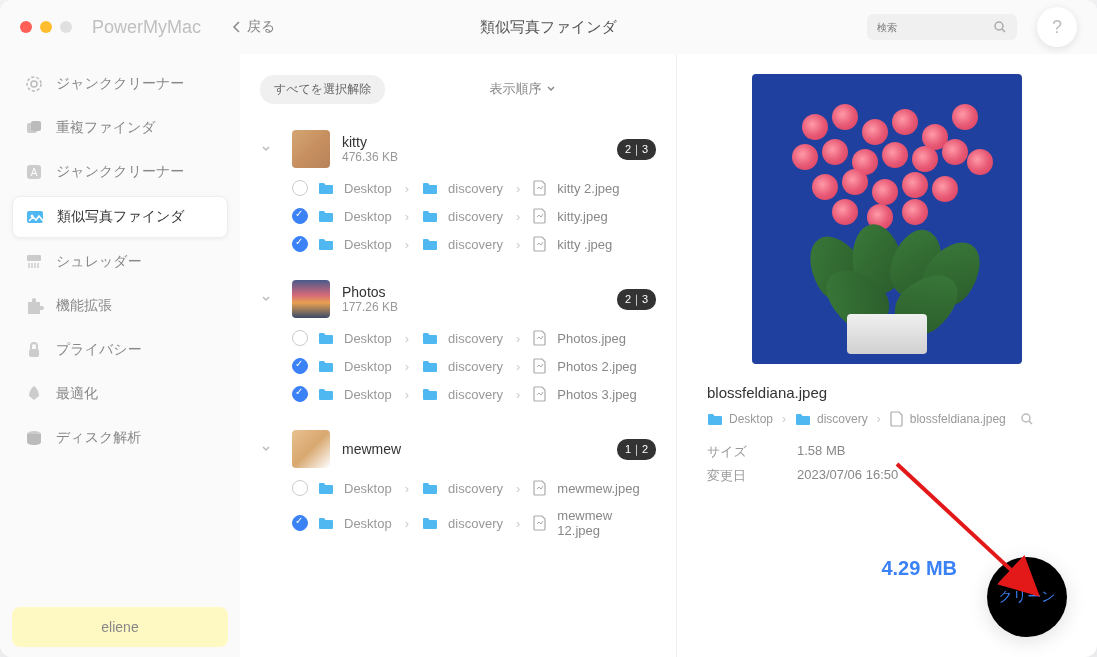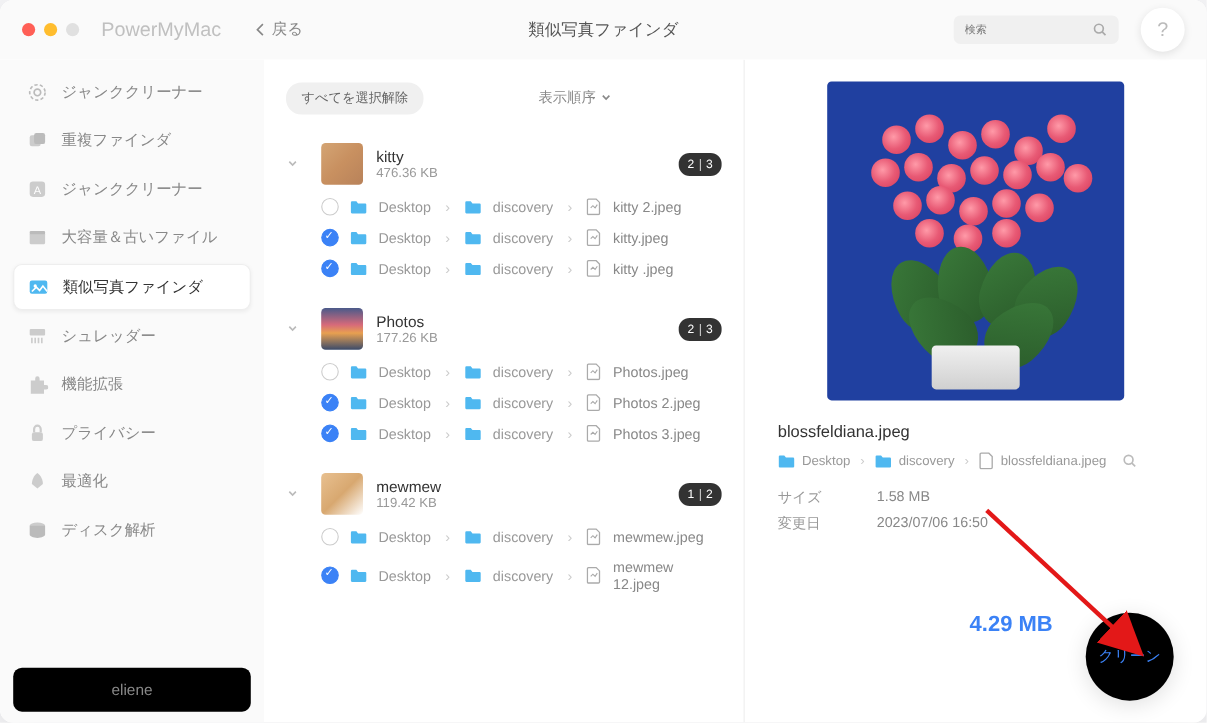--- a/index.html
+++ b/index.html
@@ -16,21 +16,21 @@
 .page-title { position: absolute; left: 50%; transform: translateX(-50%); color: #555; font-size: 15px; }
 .search-box { margin-left: auto; display: flex; align-items: center; background: #f0f0f0; border-radius: 6px; padding: 6px 10px; width: 150px; }
 .search-box input { border: none; background: transparent; outline: none; font-size: 10px; color: #1d4ed8; width: 100%; }
 .search-box .si { color: #aaa; }
 .help-btn { width: 40px; height: 40px; border-radius: 50%; background: #fff; box-shadow: 0 2px 8px rgba(0,0,0,0.1); display: flex; align-items: center; justify-content: center; color: #bbb; font-size: 18px; margin-left: 20px; cursor: pointer; }
 .body { flex: 1; display: flex; overflow: hidden; }
 .sidebar { width: 240px; background: #fafafa; padding: 10px 12px; display: flex; flex-direction: column; }
 .nav-item { display: flex; align-items: center; gap: 12px; padding: 10px 12px; border-radius: 8px; color: #888; font-size: 14px; cursor: pointer; margin-bottom: 4px; }
 .nav-item.active { background: #fff; color: #333; box-shadow: 0 1px 4px rgba(0,0,0,0.06); border: 1px solid #eee; }
 .nav-item .ni { width: 20px; height: 20px; display: flex; align-items: center; justify-content: center; flex-shrink: 0; }
-.user-badge { margin-top: auto; background: #000000; border-radius: 8px; padding: 12px; text-align: center; color: #888; font-size: 14px; }
+.user-badge { margin-top: auto; background: #fef9c3; border-radius: 8px; padding: 12px; text-align: center; color: #888; font-size: 14px; }
 .main { flex: 1; display: flex; overflow: hidden; }
 .list-pane { flex: 1; padding: 10px 20px; overflow-y: auto; border-right: 1px solid #eee; }
 .list-header { display: flex; align-items: center; gap: 4px; margin-bottom: 10px; }
 .deselect-btn { background: #f0f0f0; border: none; border-radius: 14px; padding: 6px 14px; font-size: 12px; color: #666; cursor: pointer; }
 .sort-btn { margin: 16px auto; color: #888; font-size: 13px; cursor: pointer; display: flex; align-items: center; gap: 4px; }
 .group { margin-bottom: 16px; }
 .group-head { display: flex; align-items: center; gap: 12px; padding: 6px 0; }
 .chev { color: #bbb; cursor: pointer; width: 20px; text-align: center; }
 .thumb { width: 38px; height: 38px; border-radius: 4px; flex-shrink: 0; }
 .thumb.cat1 { background: linear-gradient(135deg, #d4a574 0%, #c89060 50%, #b8825a 100%); }
@@ -118,29 +118,20 @@
       </div>
       <div class="nav-item">
         <span class="ni">
             <svg width="20" height="20" viewBox="0 0 20 20">
               <rect x="3" y="3" width="14" height="14" rx="3" fill="#ccc"></rect>
               <text x="10" y="14" text-anchor="middle" fill="#fff" font-size="10">A</text>
             </svg>
           </span>
         <span>ジャンククリーナー</span>
       </div>
-      <div class="nav-item">
-        <span class="ni">
-            <svg width="20" height="20" viewBox="0 0 20 20">
-              <rect x="3" y="6" width="14" height="10" rx="1" fill="#ccc"></rect>
-              <rect x="3" y="4" width="14" height="3" rx="1" fill="#bbb"></rect>
-            </svg>
-          </span>
-        <span>大容量＆古いファイル</span>
-      </div>
       <div class="nav-item active">
         <span class="ni">
             <svg width="20" height="20" viewBox="0 0 20 20">
               <rect x="2" y="4" width="16" height="12" rx="2" fill="#4fb8f0"></rect>
               <circle cx="7" cy="9" r="1.5" fill="#fff"></circle>
               <path d="M4 14l4-4 3 3 3-4 4 5" stroke="#fff" stroke-width="1.5" fill="none"></path>
             </svg>
           </span>
         <span>類似写真ファインダ</span>
       </div>
@@ -343,21 +334,20 @@
             <div class="group">
               <div class="group-head">
     <span class="chev">
                   <svg width="12" height="12" viewBox="0 0 12 12">
                     <path d="M3 4l3 3 3-3" stroke="#bbb" stroke-width="1.5" fill="none"></path>
                   </svg>
                 </span>
     <div class="thumb cat2"></div>
     <div class="group-info">
       <div class="group-name">mewmew</div>
-      <div class="group-size">119.42 KB</div>
     </div>
     <span class="badge">1｜2</span>
               </div>
               <div class="file-row">
       <span class="check "></span>
       <svg width="16" height="14" viewBox="0 0 16 14" class="folder-icon">
                   <path d="M1 3a1 1 0 011-1h4l1.5 2H14a1 1 0 011 1v7a1 1 0 01-1 1H2a1 1 0 01-1-1z" fill="#4fb8f0"></path>
                 </svg>
                 <span class="crumb">Desktop</span>
                 <span class="sep">›</span>

